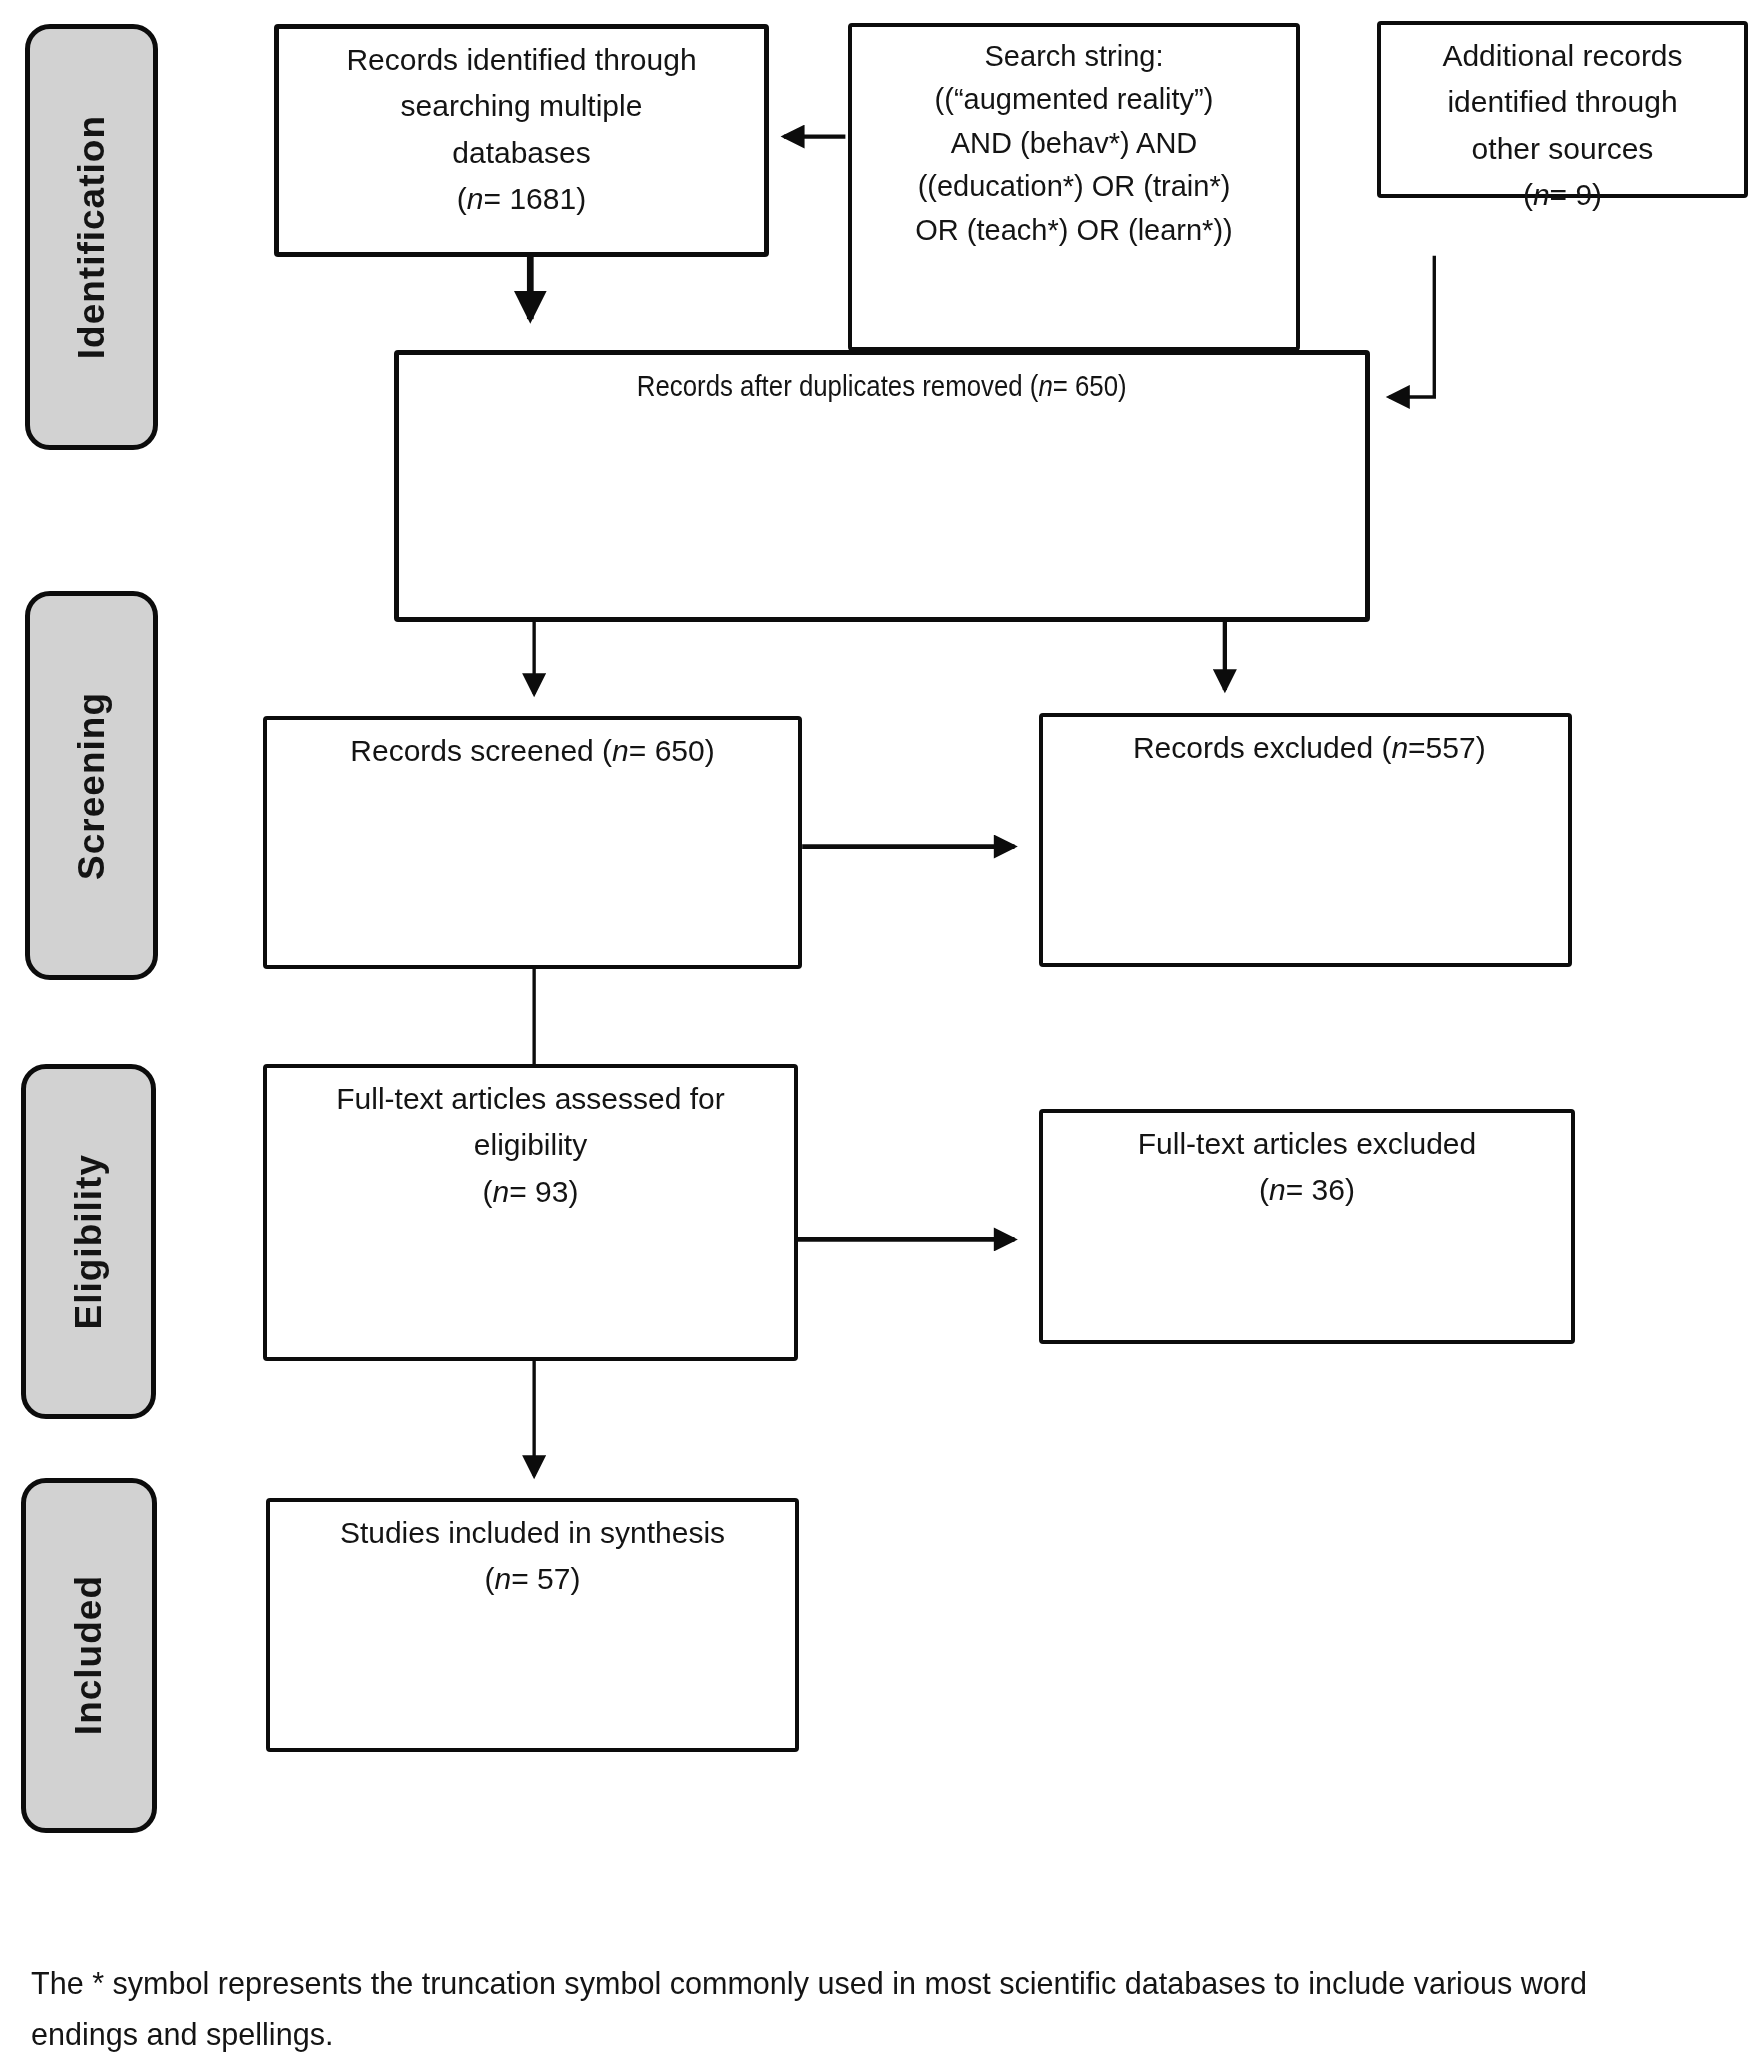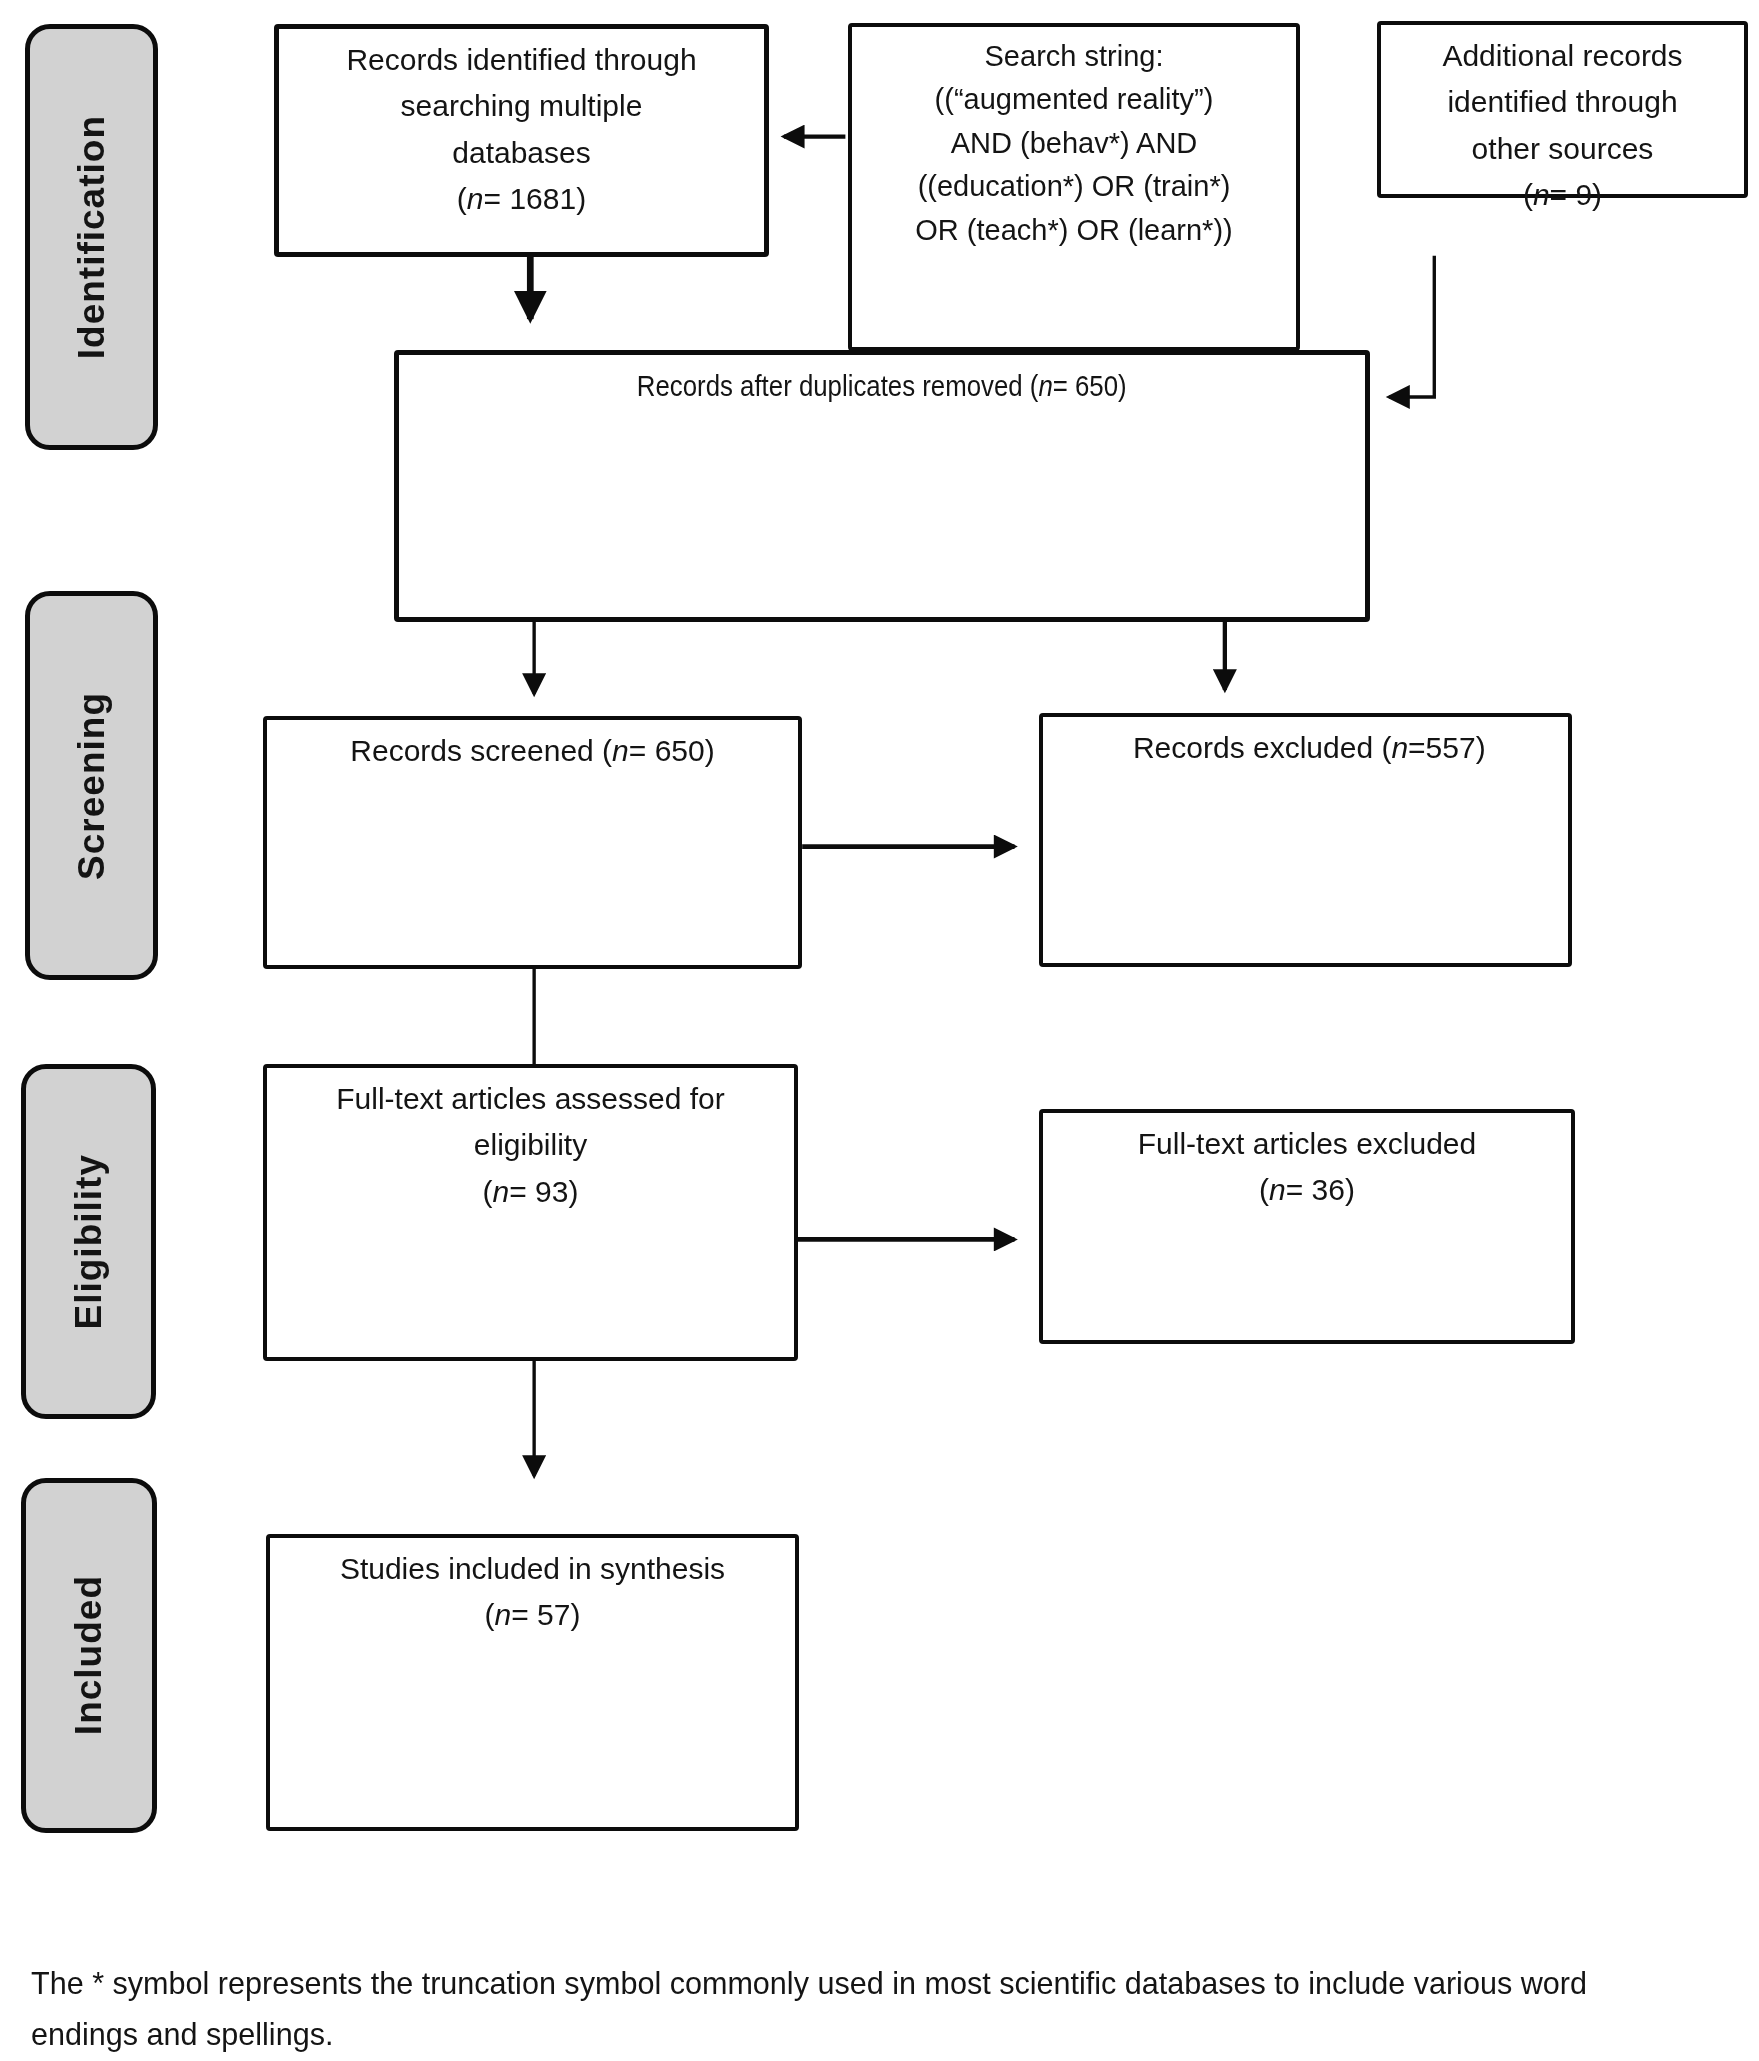--- a/index.html
+++ b/index.html
@@ -146,20 +146,20 @@
   </div>
 
   <div class="node" style="left:263px; top:1064px; width:535px; height:297px;">
     <span>Full-text articles assessed for<br>eligibility<br>(<i>n</i>= 93)</span>
   </div>
 
   <div class="node" style="left:1039px; top:1109px; width:536px; height:235px;">
     <span>Full-text articles excluded<br>(<i>n</i>= 36)</span>
   </div>
 
-  <div class="node" style="left:266px; top:1534px; width:533px; height:297px;">
+  <div class="node" style="left:266px; top:1498px; width:533px; height:254px;">
     <span>Studies included in synthesis<br>(<i>n</i>= 57)</span>
   </div>
 
   <div class="footnote">The * symbol represents the truncation symbol commonly used in most scientific databases to include various word endings and spellings.</div>
 
 </div>
 
 
 </body></html>

